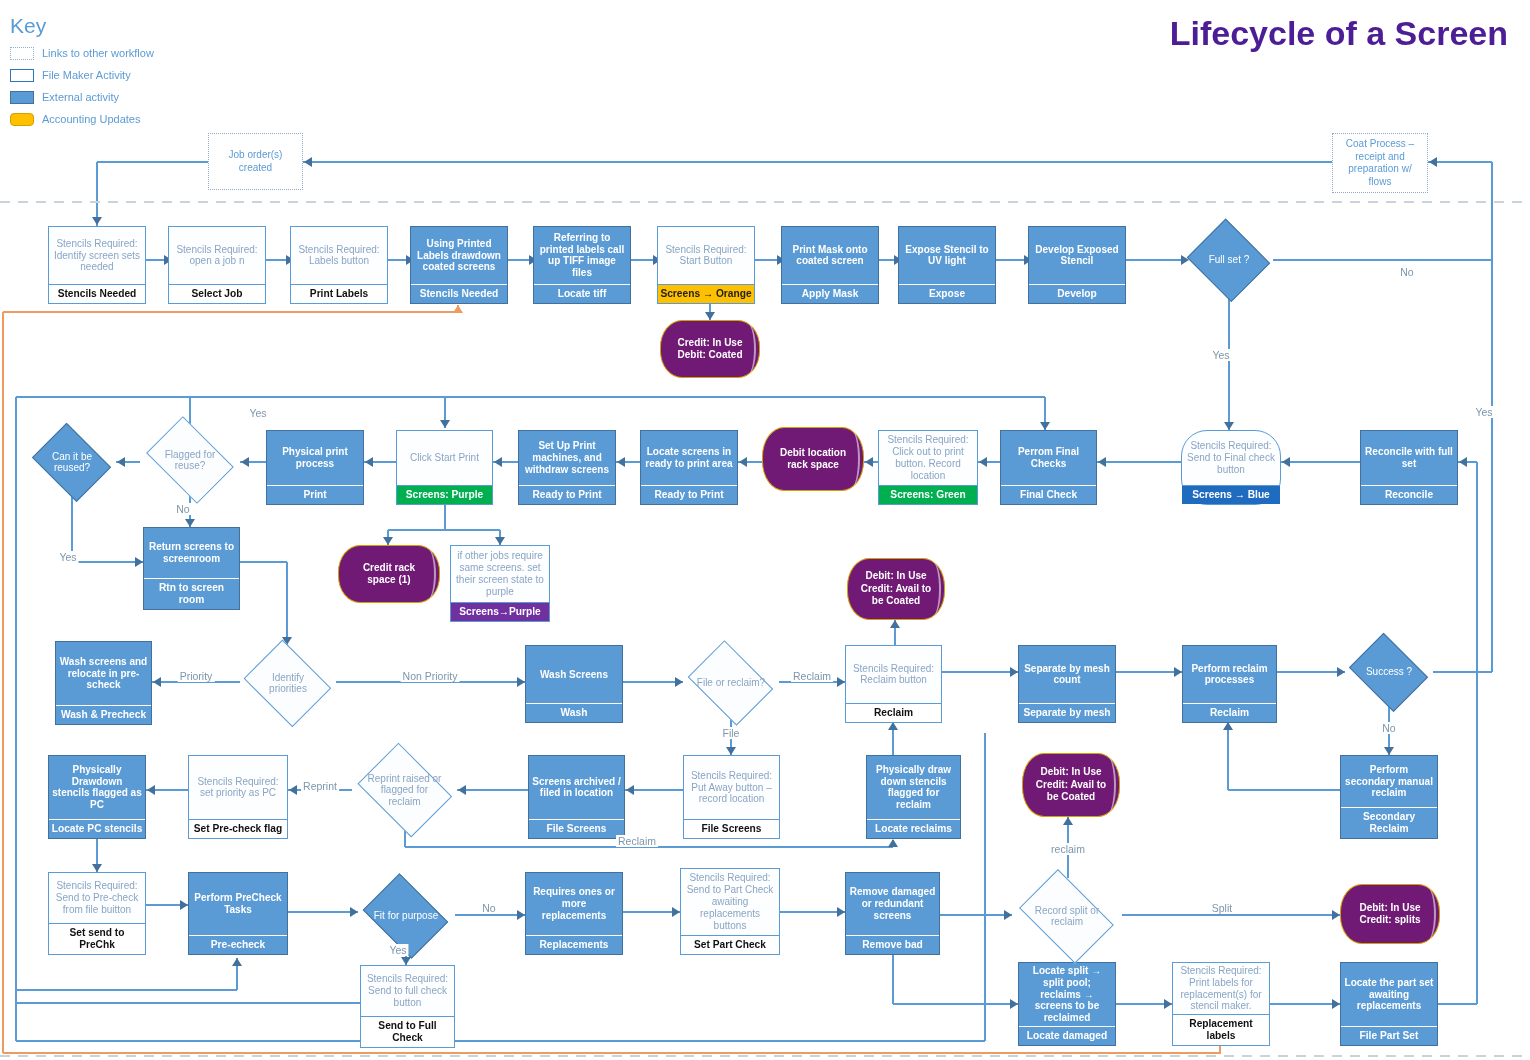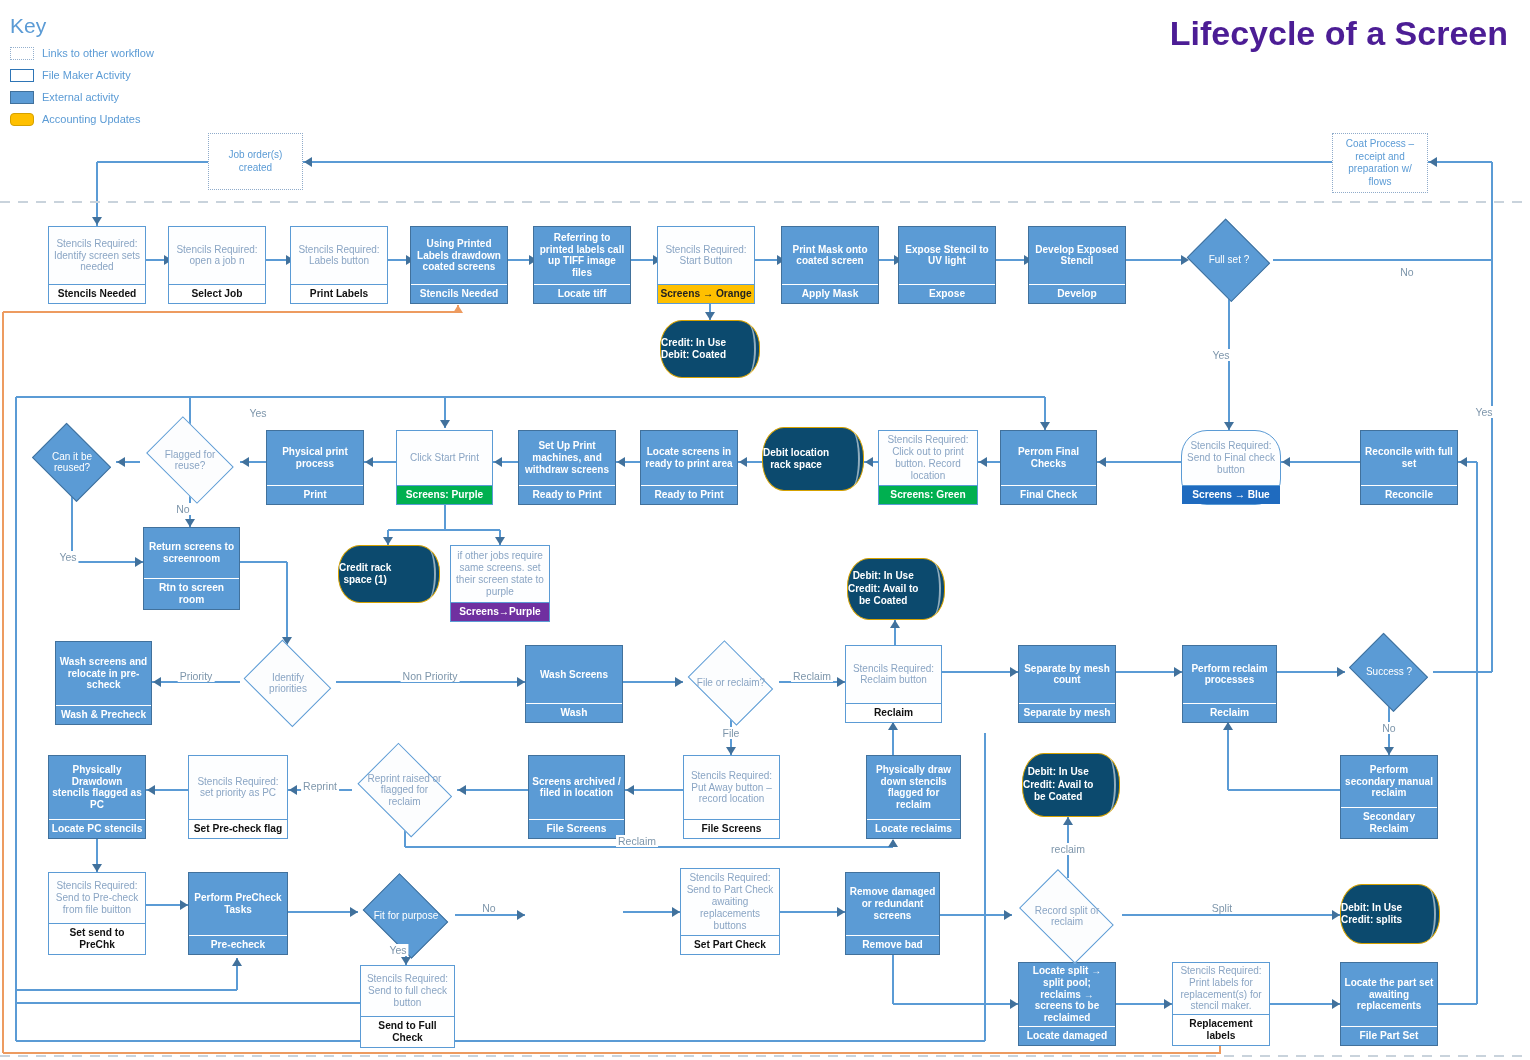--- a/index.html
+++ b/index.html
@@ -34,22 +34,22 @@
            color:#5b9bd5;font-size:10px;line-height:1.25;display:flex;align-items:center;
            justify-content:center;text-align:center;padding:3px;}
   .dmd{position:absolute;}
   .dmd .shape{position:absolute;left:14%;top:14%;width:72%;height:72%;transform:rotate(45deg);box-sizing:border-box;}
   .dmd-blue .shape{background:#5b9bd5;border:1.4px solid #41719c;}
   .dmd-white .shape{background:#fcfdfe;border:1.4px solid #5b9bd5;}
   .dmd .dtext{position:absolute;left:0;top:0;width:100%;height:100%;display:flex;align-items:center;
               justify-content:center;text-align:center;font-size:10px;line-height:1.15;padding:0 14%;box-sizing:border-box;}
   .dmd-blue .dtext{color:#fff;}
   .dmd-white .dtext{color:#8aa5c4;}
-  .cyl{position:absolute;box-sizing:border-box;background:#0c4a6e;border:1.5px solid #d5a100;
-       border-radius:22px/46%;display:flex;align-items:center;justify-content:flex-start;}
+  .cyl{position:absolute;box-sizing:border-box;background:#701a75;border:1.5px solid #d5a100;
+       border-radius:22px/46%;display:flex;align-items:center;justify-content:center;}
   .cyl:after{content:"";position:absolute;right:3px;top:3%;height:94%;width:16px;
              border-right:2px solid rgba(255,255,255,.55);border-radius:50%;}
   .cyl .ctext{color:#fff;font-weight:bold;font-size:10px;line-height:1.25;text-align:center;
               white-space:pre-line;position:relative;z-index:2;}
   .line{position:absolute;background:#5b9bd5;}
   .line-dash{background:repeating-linear-gradient(90deg,#c9d3dc 0 10px,transparent 10px 18px);}
   .lbl{position:absolute;transform:translate(-50%,-50%);font-size:10.5px;color:#7e96ab;
        background:#fff;padding:0 2px;white-space:nowrap;}
   .ar{position:absolute;width:0;height:0;}
 </style>
@@ -359,20 +359,24 @@
       <div class="foot fs-white">Set send to PreChk</div>
     </div>
     <div class="node node-blue" style="left: 1340px; top: 755px; width: 98px; height: 84px;">
       <div class="body">Perform secondary manual reclaim</div>
       <div class="foot fs-blue">Secondary Reclaim</div>
     </div>
     <div class="node node-blue" style="left: 188px; top: 872px; width: 100px; height: 83px;">
       <div class="body">Perform PreCheck Tasks</div>
       <div class="foot fs-blue">Pre-echeck</div>
     </div>
+    <div class="node node-blue" style="left: 525px; top: 872px; width: 98px; height: 83px;">
+      <div class="body">Requires ones or more replacements</div>
+      <div class="foot fs-blue">Replacements</div>
+    </div>
     <div class="node node-white" style="left: 680px; top: 868px; width: 100px; height: 87px;">
       <div class="body">Stencils Required: Send to Part Check awaiting replacements buttons</div>
       <div class="foot fs-white">Set Part Check</div>
     </div>
     <div class="node node-blue" style="left: 845px; top: 872px; width: 95px; height: 83px;">
       <div class="body">Remove damaged or redundant screens</div>
       <div class="foot fs-blue">Remove bad</div>
     </div>
     <div class="node node-white" style="left: 360px; top: 965px; width: 95px; height: 83px;">
       <div class="body">Stencils Required: Send to full check button</div>

